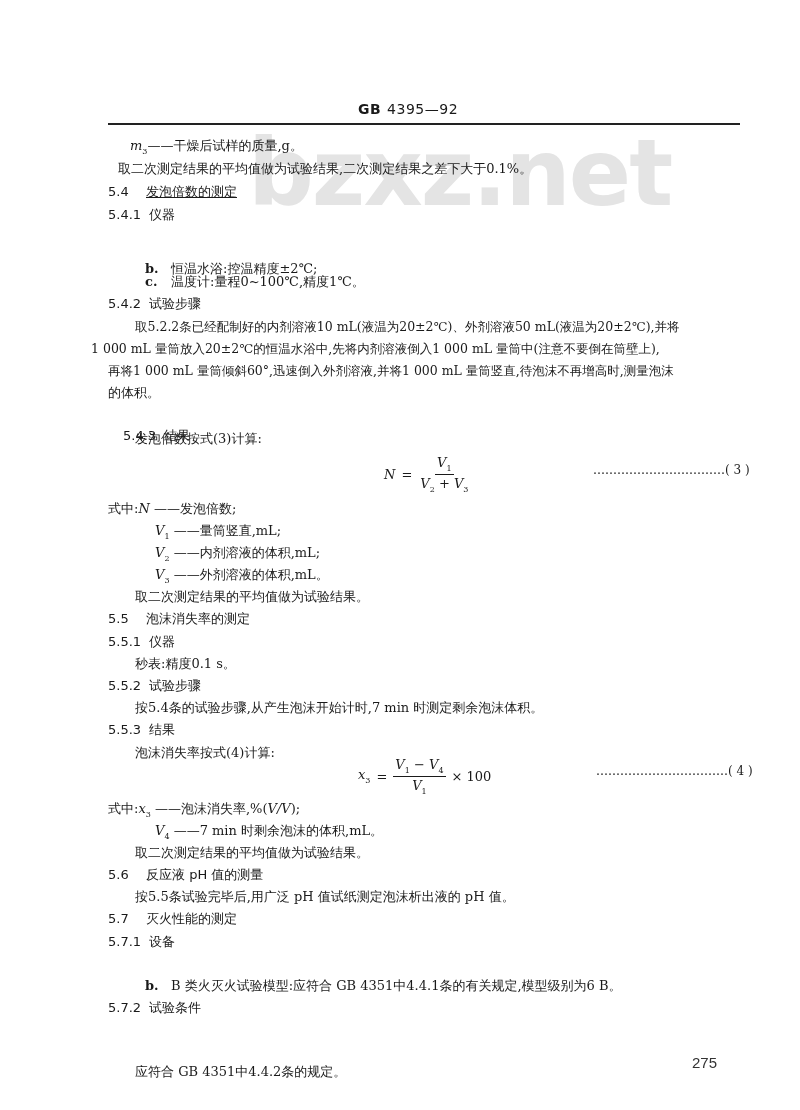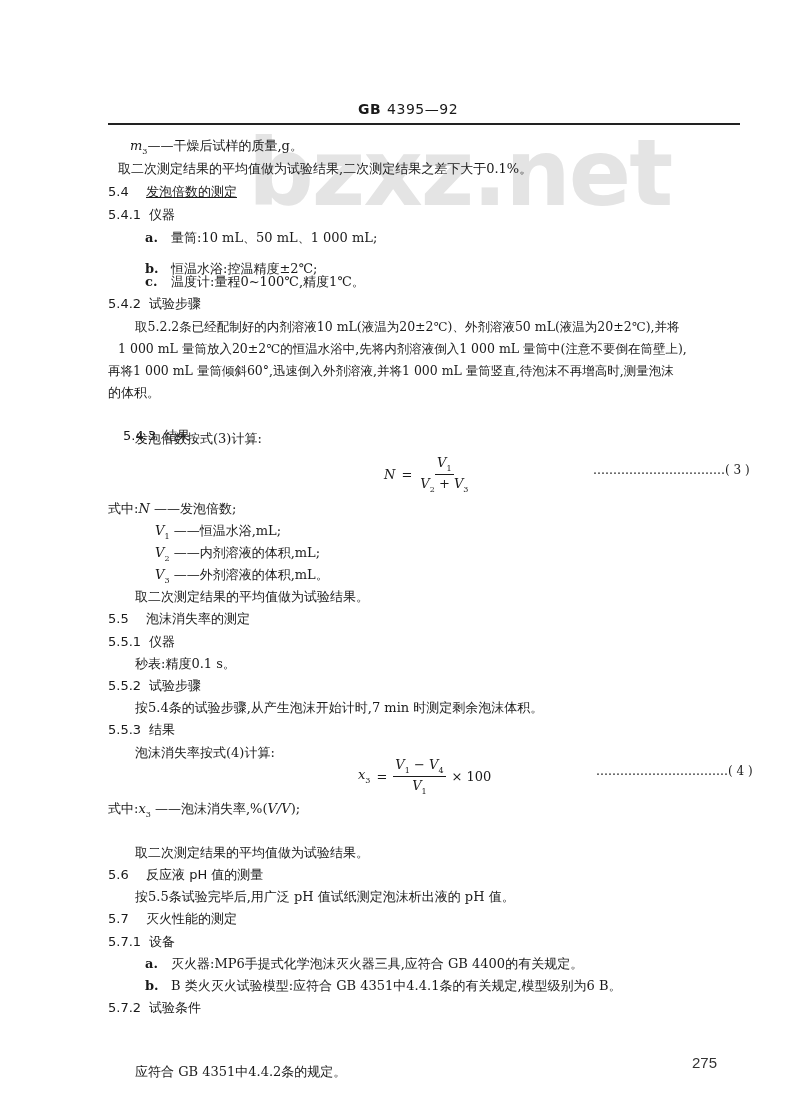--- a/index.html
+++ b/index.html
@@ -70,35 +70,32 @@
   </div>
   <div class="line ind1" style="top:157px;">取二次测定结果的平均值做为试验结果,二次测定结果之差下大于0.1%。</div>
 
   <div class="line ind0 h" style="top:180px;text-decoration:underline;">
     <span class="num">5.4</span><span>发泡倍数的测定</span>
   </div>
 
   <div class="line ind0 h" style="top:203px;">
     <span class="num">5.4.1</span><span>仪器</span>
   </div>
-  <div class="line ind1" style="left:145px; top:226px;">
-    <span class="li-marker">a.</span><span>量筒:10 mL、50 mL、1 000 mL;</span>
-  </div>
   <div class="line" style="left:145px; top:248px;margin-top:9px;">
     <span class="li-marker">b.</span><span>恒温水浴:控温精度±2℃;</span>
   </div>
   <div class="line" style="left:145px; top:270px;">
     <span class="li-marker">c.</span><span>温度计:量程0~100℃,精度1℃。</span>
   </div>
 
   <div class="line ind0 h" style="top:292px;">
     <span class="num">5.4.2</span><span>试验步骤</span>
   </div>
   <div class="line" style="left:135px; top:315px; font-size:12.5px;">取5.2.2条已经配制好的内剂溶液10 mL(液温为20±2℃)、外剂溶液50 mL(液温为20±2℃),并将</div>
-  <div class="line" style="left:118px; top:337px; font-size:12.5px;">1 000 mL 量筒放入20±2℃的恒温水浴中,先将内剂溶液倒入1 000 mL 量筒中(注意不要倒在筒壁上),</div>
+  <div class="line" style="left:91px; top:337px; font-size:12.5px;">1 000 mL 量筒放入20±2℃的恒温水浴中,先将内剂溶液倒入1 000 mL 量筒中(注意不要倒在筒壁上),</div>
   <div class="line" style="left:108px; top:359px; font-size:12.5px;">再将1 000 mL 量筒倾斜60°,迅速倒入外剂溶液,并将1 000 mL 量筒竖直,待泡沫不再增高时,测量泡沫</div>
   <div class="line" style="left:108px; top:381px;">的体积。</div>
 
   <div class="line ind0 h" style="top:424px;margin-left:15px;">
     <span class="num">5.4.3</span><span>结果</span>
   </div>
   <div class="line" style="left:135px; top:427px;">发泡倍数按式(3)计算:</div>
 
   <div class="formula" style="left:384px; top:455px;">
     <i class="var">N</i>
@@ -107,21 +104,21 @@
       <span class="num-part"><i class="var">V</i><sub>1</sub></span>
       <span class="den-part"><i class="var">V</i><sub>2</sub> <span>+</span> <i class="var">V</i><sub>3</sub></span>
     </span>
   </div>
   <div class="eq-no" style="left:593px; top:463px;">……………………………( 3 )</div>
 
   <div class="line ind0" style="top:497px;">
     <span>式中:</span><i class="var">N</i> <span>——发泡倍数;</span>
   </div>
   <div class="line" style="left:155px; top:519px;">
-    <i class="var">V</i><sub>1</sub> <span>——恒温水浴,mL;</span>
+    <i class="var">V</i><sub>1</sub> <span>——量筒竖直,mL;</span>
   </div>
   <div class="line" style="left:155px; top:541px;">
     <i class="var">V</i><sub>2</sub> <span>——内剂溶液的体积,mL;</span>
   </div>
   <div class="line" style="left:155px; top:563px;">
     <i class="var">V</i><sub>3</sub> <span>——外剂溶液的体积,mL。</span>
   </div>
   <div class="line" style="left:135px; top:585px;">取二次测定结果的平均值做为试验结果。</div>
 
   <div class="line ind0 h" style="top:607px;">
@@ -147,36 +144,36 @@
       <span class="num-part"><i class="var">V</i><sub>1</sub> <span>−</span> <i class="var">V</i><sub>4</sub></span>
       <span class="den-part"><i class="var">V</i><sub>1</sub></span>
     </span>
     <span>× 100</span>
   </div>
   <div class="eq-no" style="left:596px; top:764px;">……………………………( 4 )</div>
 
   <div class="line ind0" style="top:797px;">
     <span>式中:</span><i class="var">x</i><sub>3</sub> <span>——泡沫消失率,%(</span><i class="var">V/V</i><span>);</span>
   </div>
+  <div class="line" style="left:155px; top:819px;">
+    <i class="var">V</i><sub>4</sub> <span>——7 min 时剩余泡沫的体积,mL。</span>
+  </div>
   <div class="line" style="left:135px; top:841px;">取二次测定结果的平均值做为试验结果。</div>
 
   <div class="line ind0 h" style="top:863px;">
     <span class="num">5.6</span><span>反应液 pH 值的测量</span>
   </div>
   <div class="line" style="left:135px; top:885px;">按5.5条试验完毕后,用广泛 pH 值试纸测定泡沫析出液的 pH 值。</div>
 
   <div class="line ind0 h" style="top:907px;">
     <span class="num">5.7</span><span>灭火性能的测定</span>
   </div>
   <div class="line ind0 h" style="top:930px;">
     <span class="num">5.7.1</span><span>设备</span>
   </div>
-  <div class="line" style="left:145px; top:952px;">
-    <span class="li-marker">a.</span><span>灭火器:MP6手提式化学泡沫灭火器三具,应符合 GB 4400的有关规定。</span>
-  </div>
   <div class="line" style="left:145px; top:974px;">
     <span class="li-marker">b.</span><span>B 类火灭火试验模型:应符合 GB 4351中4.4.1条的有关规定,模型级别为6 B。</span>
   </div>
   <div class="line ind0 h" style="top:996px;">
     <span class="num">5.7.2</span><span>试验条件</span>
   </div>
   <div class="line" style="left:135px; top:1046px;margin-top:14px;">应符合 GB 4351中4.4.2条的规定。</div>
 
   <div class="page-number">275</div>
 </div>

